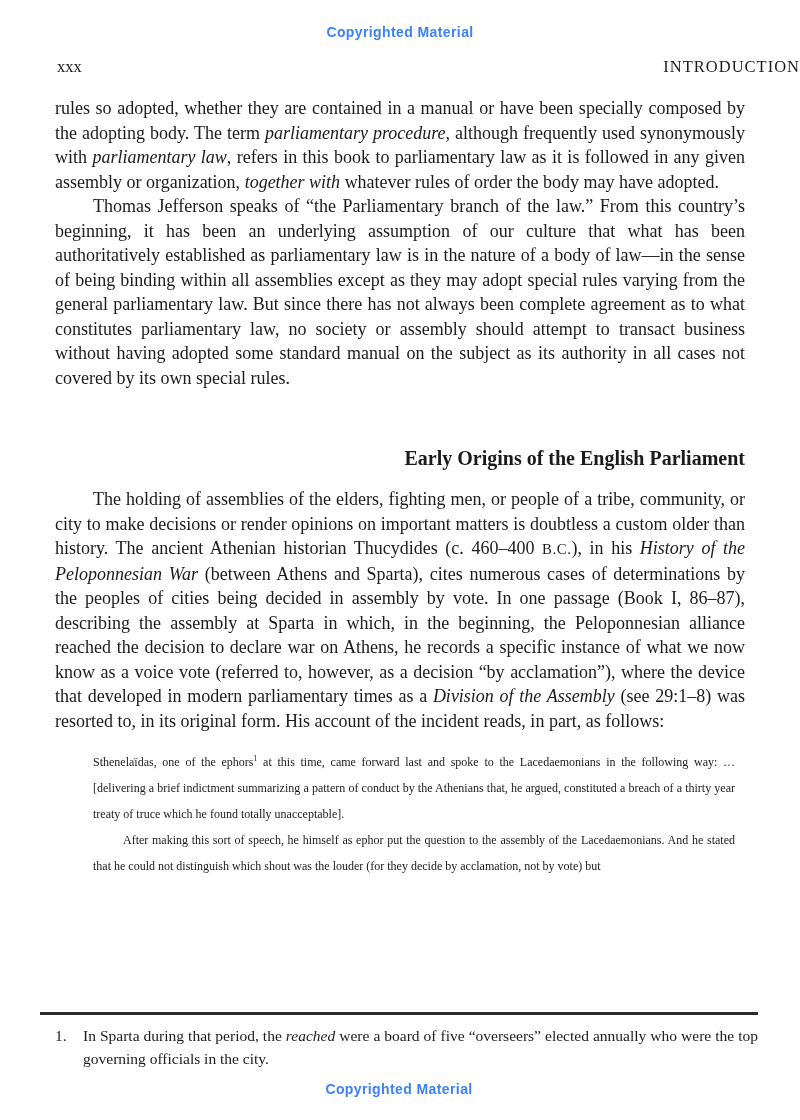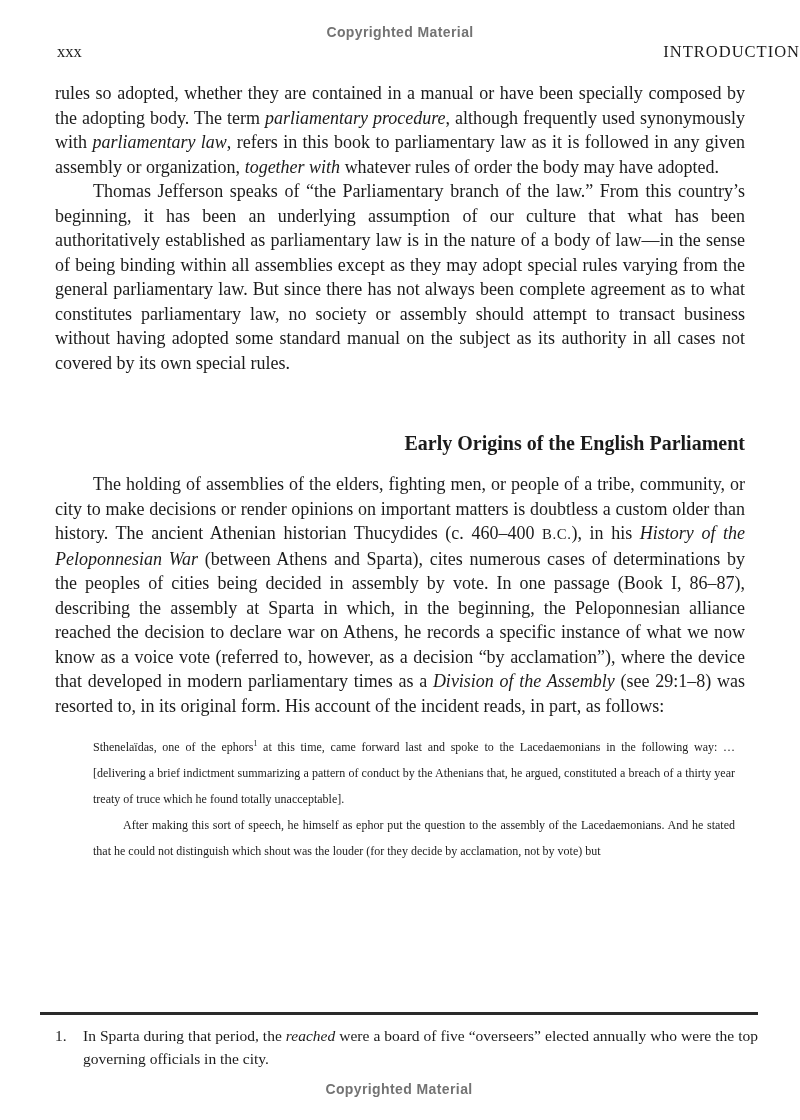--- a/index.html
+++ b/index.html
@@ -11,27 +11,27 @@
     background: #ffffff;
     color: #1b1b1b;
     font-family: "Liberation Serif", serif;
     overflow: hidden;
   }
   .copyright {
     text-align: center;
     font-family: "Liberation Sans", sans-serif;
     font-weight: 700;
     font-size: 14px;
-    color: #737373;
+    color: #3b82f6;
     letter-spacing: 0.4px;
   }
   .copyright.top { padding-top: 24px; }
   .running-header {
     position: relative;
-    margin-top: 2px;
+    margin-top: 17px;
     height: 20px;
     font-size: 16.5px;
   }
   .page-number {
     position: absolute;
     left: 57px;
     top: 0;
   }
   .running-head {
     display: block;

